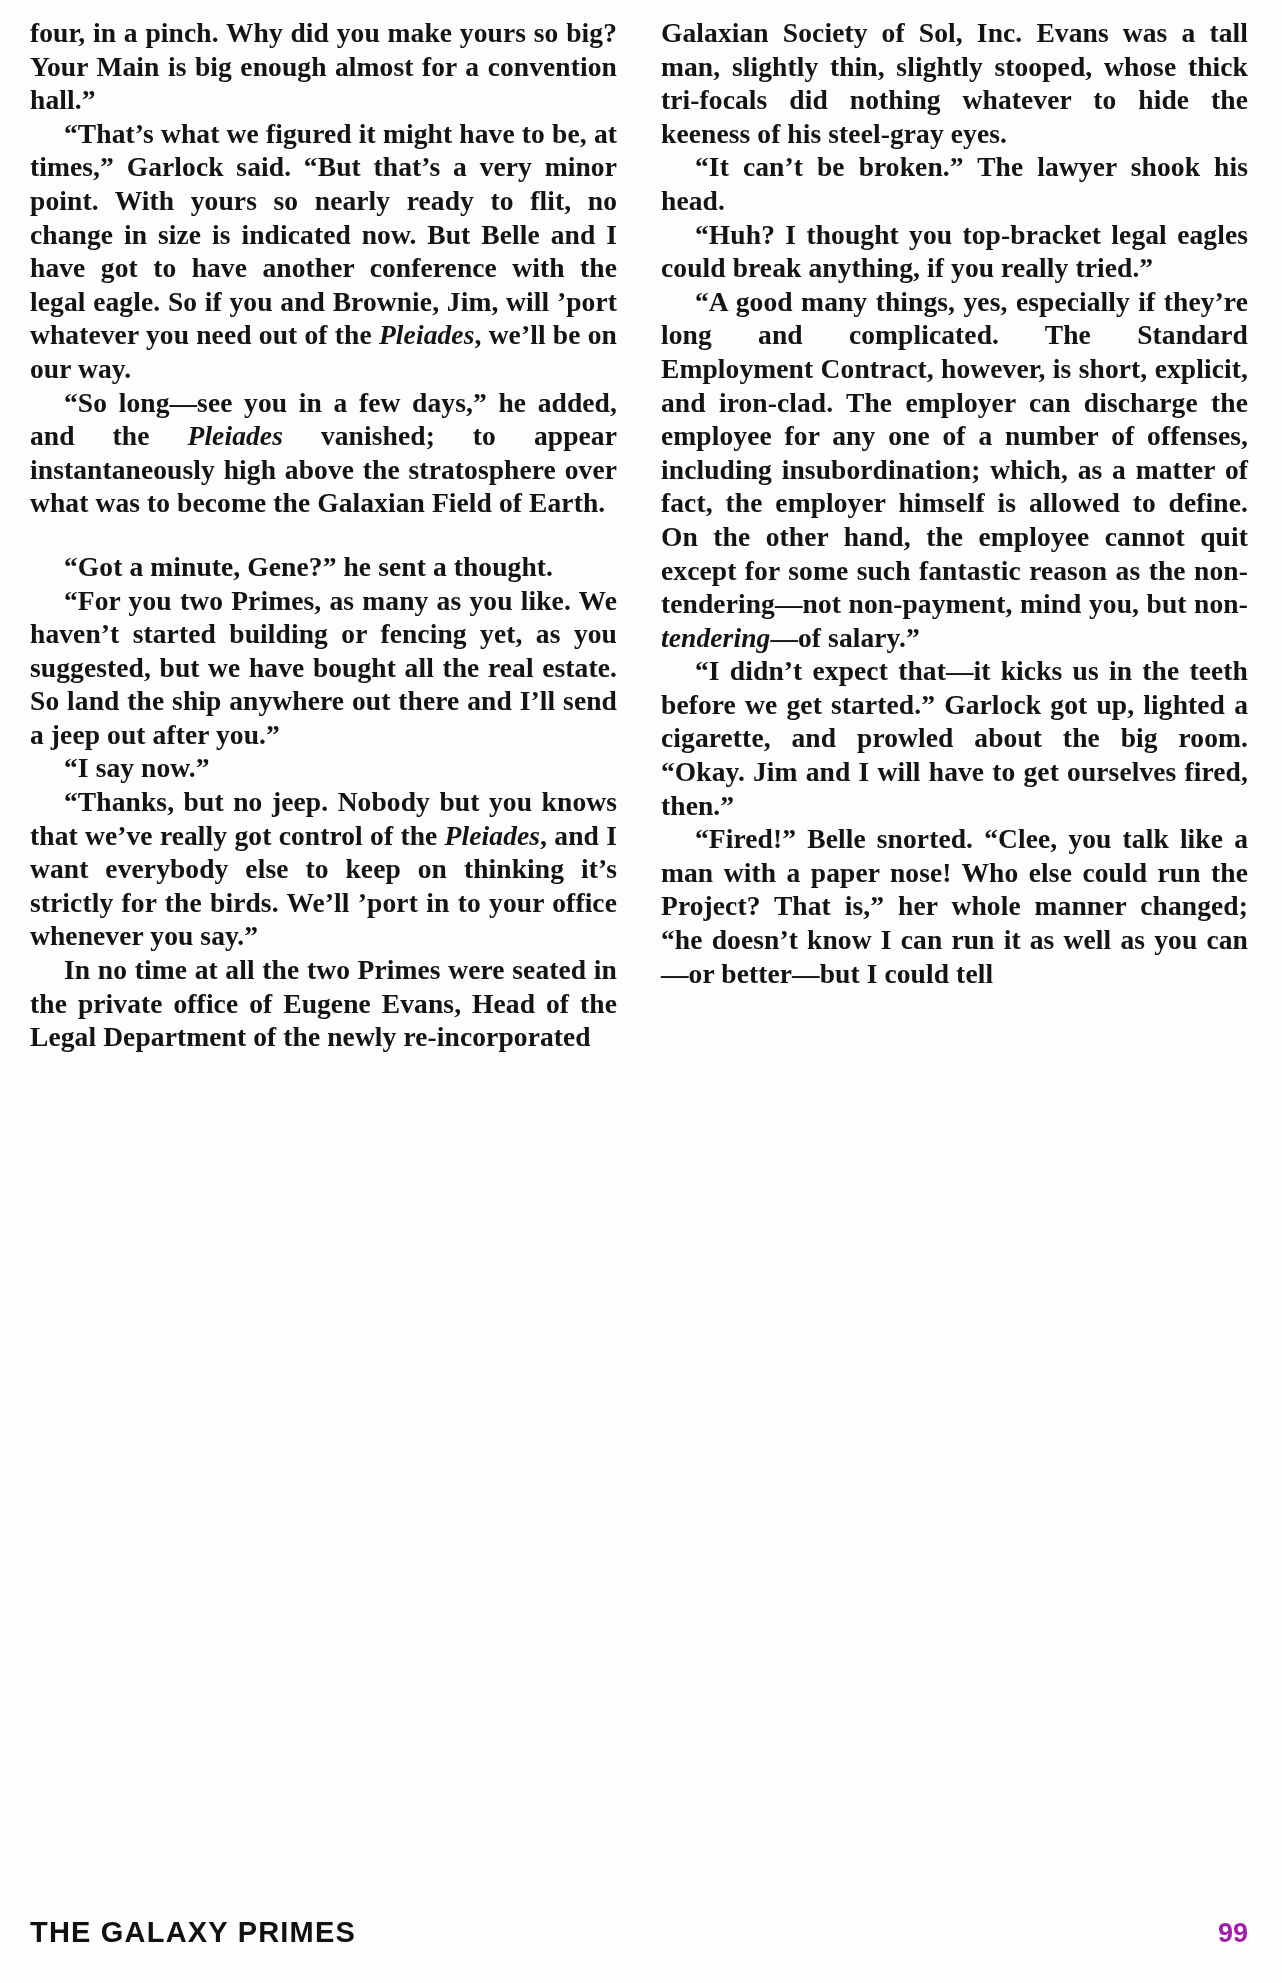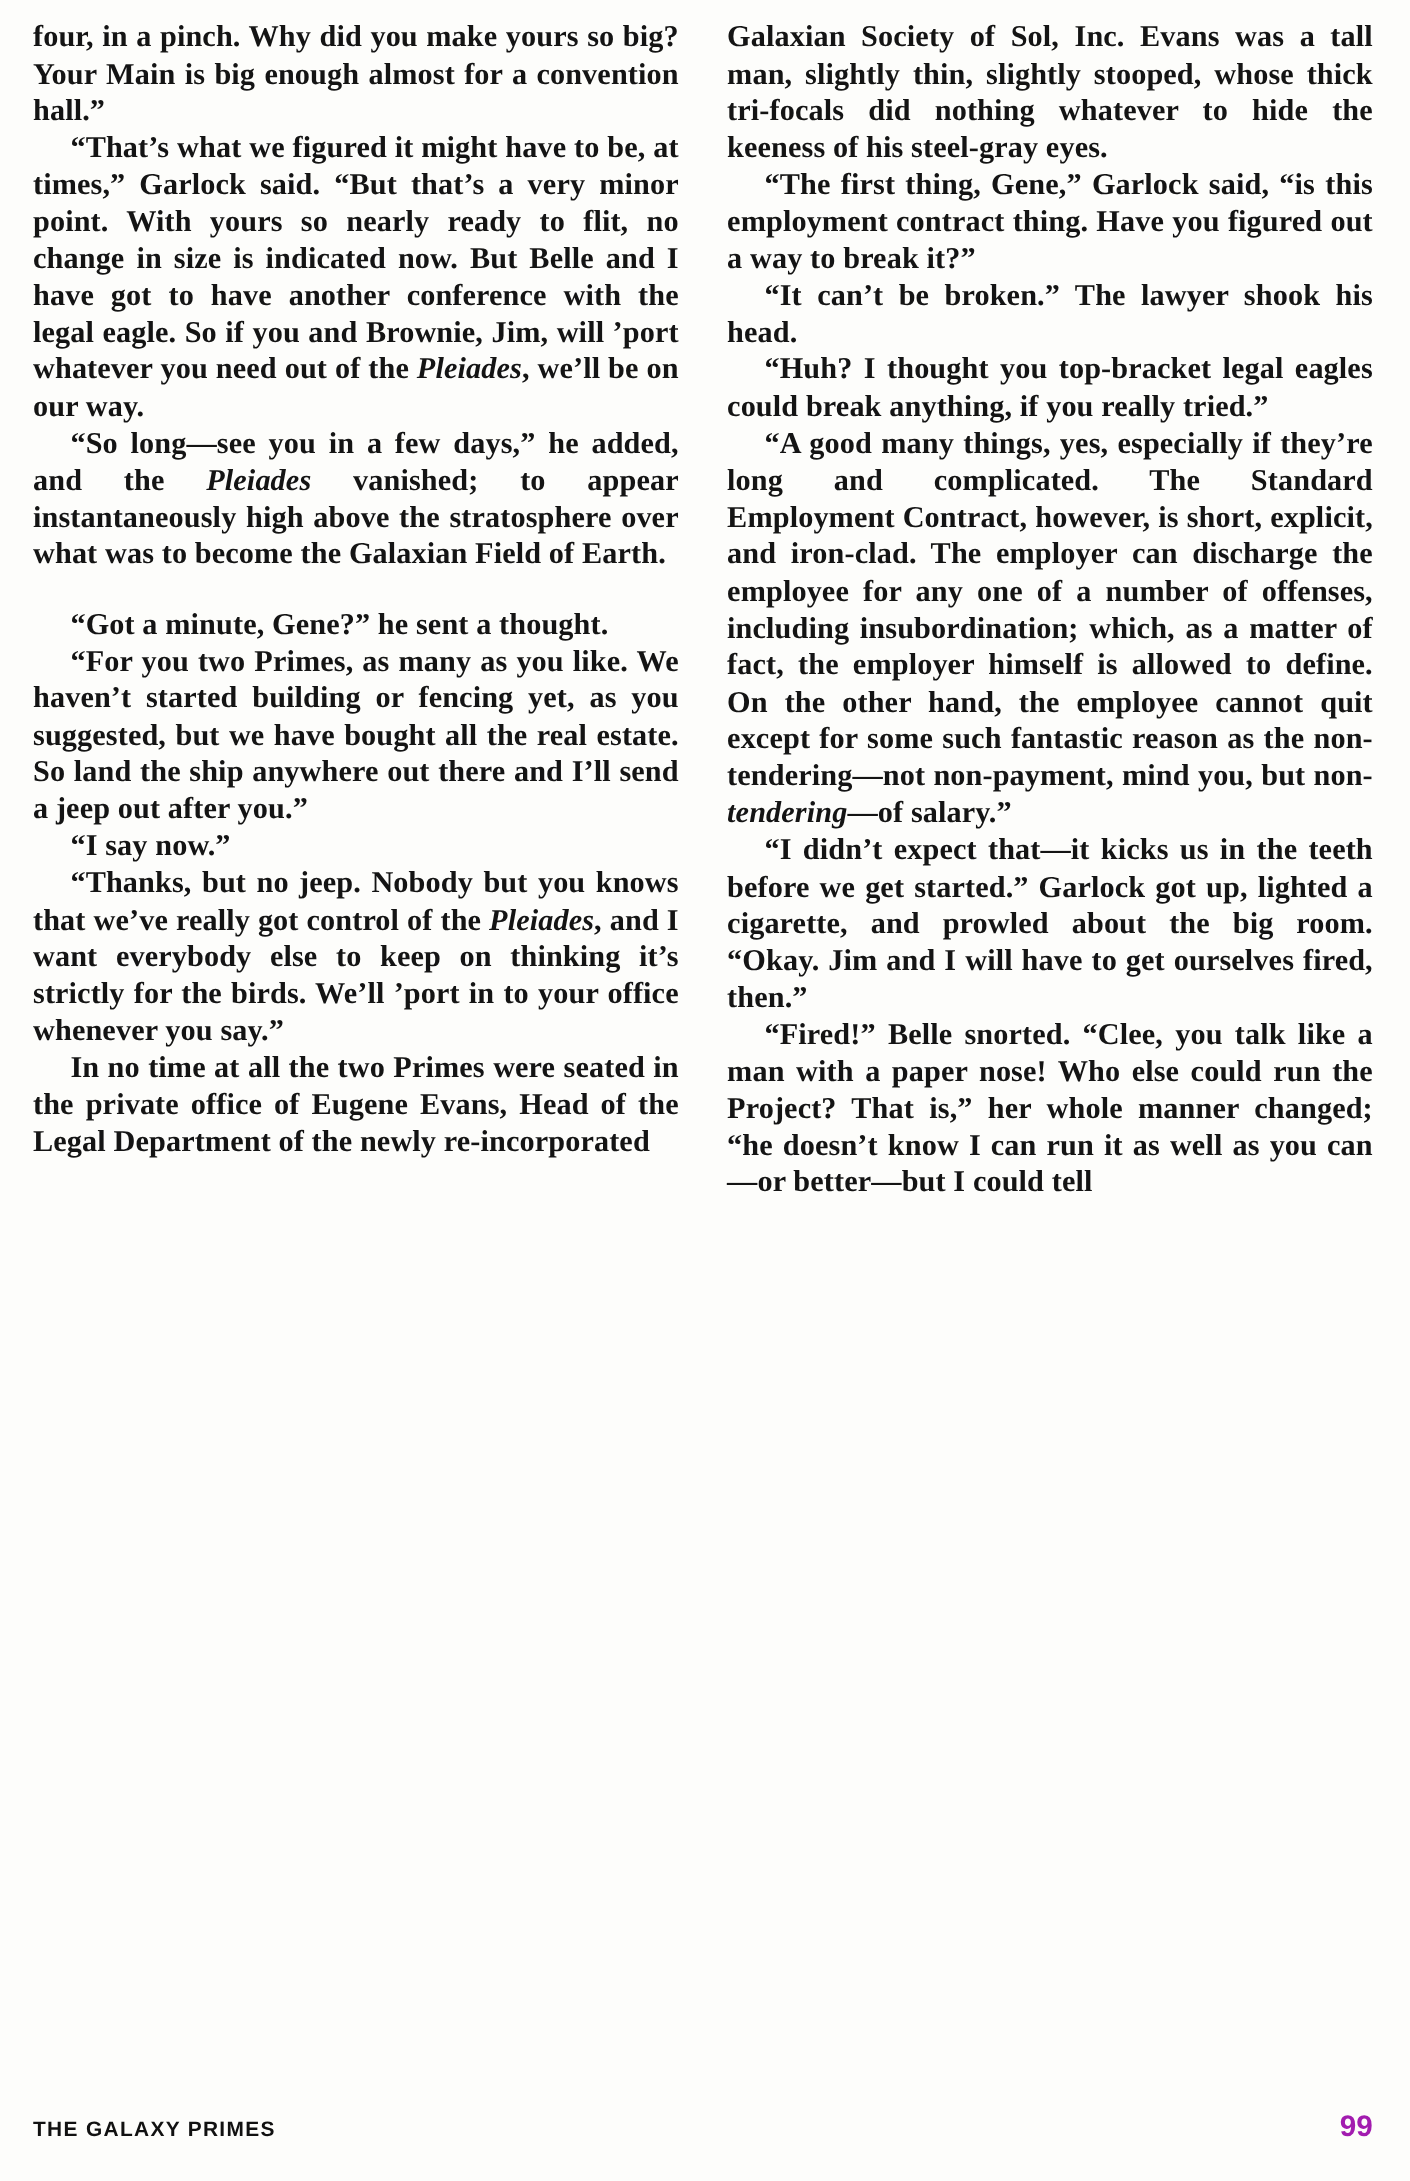--- a/index.html
+++ b/index.html
@@ -55,21 +55,21 @@
     position: absolute;
     left: 30px;
     right: 34px;
     bottom: 34px;
     display: flex;
     align-items: baseline;
     justify-content: space-between;
   }
   .footer-title {
     font-family: "Liberation Sans", sans-serif;
-    font-size: 19px;
+    font-size: 29px;
     font-weight: 700;
     letter-spacing: 1.2px;
     color: #111111;
   }
   .footer-page {
     font-family: "Liberation Sans", sans-serif;
     font-size: 27px;
     font-weight: 700;
     color: #a21caf;
   }
@@ -84,21 +84,20 @@
         <p class="indent">“That’s what we figured it might have to be, at times,” Garlock said. “But that’s a very minor point. With yours so nearly ready to flit, no change in size is indicated now. But Belle and I have got to have another conference with the legal eagle. So if you and Brownie, Jim, will ’port whatever you need out of the <em>Pleiades</em>, we’ll be on our way.</p>
         <p class="indent">“So long—see you in a few days,” he added, and the <em>Pleiades</em> vanished; to appear instantaneously high above the stratosphere over what was to become the Galaxian Field of Earth.</p>
         <p class="indent gap-before">“Got a minute, Gene?” he sent a thought.</p>
         <p class="indent">“For you two Primes, as many as you like. We haven’t started building or fencing yet, as you suggested, but we have bought all the real estate. So land the ship anywhere out there and I’ll send a jeep out after you.”</p>
         <p class="indent">“I say now.”</p>
         <p class="indent">“Thanks, but no jeep. Nobody but you knows that we’ve really got control of the <em>Pleiades</em>, and I want everybody else to keep on thinking it’s strictly for the birds. We’ll ’port in to your office whenever you say.”</p>
         <p class="indent">In no time at all the two Primes were seated in the private office of Eugene Evans, Head of the Legal Department of the newly re-incorporated</p>
       </div>
     <div class="col" id="right-col">
         <p>Galaxian Society of Sol, Inc. Evans was a tall man, slightly thin, slightly stooped, whose thick tri-focals did nothing whatever to hide the keeness of his steel-gray eyes.</p>
-        <p class="indent">“The first thing, Gene,” Garlock said, “is this employment contract thing. Have you figured out a way to break it?”</p>
         <p class="indent">“It can’t be broken.” The lawyer shook his head.</p>
         <p class="indent">“Huh? I thought you top-bracket legal eagles could break anything, if you really tried.”</p>
         <p class="indent">“A good many things, yes, especially if they’re long and complicated. The Standard Employment Contract, however, is short, explicit, and iron-clad. The employer can discharge the employee for any one of a number of offenses, including insubordination; which, as a matter of fact, the employer himself is allowed to define. On the other hand, the employee cannot quit except for some such fantastic reason as the non-tendering—not non-payment, mind you, but non-<em>tendering</em>—of salary.”</p>
         <p class="indent">“I didn’t expect that—it kicks us in the teeth before we get started.” Garlock got up, lighted a cigarette, and prowled about the big room. “Okay. Jim and I will have to get ourselves fired, then.”</p>
         <p class="indent">“Fired!” Belle snorted. “Clee, you talk like a man with a paper nose! Who else could run the Project? That is,” her whole manner changed; “he doesn’t know I can run it as well as you can—or better—but I could tell</p>
       </div>
   </div>
   <div class="footer">
     <div class="footer-title">THE GALAXY PRIMES</div>
     <div class="footer-page">99</div>

